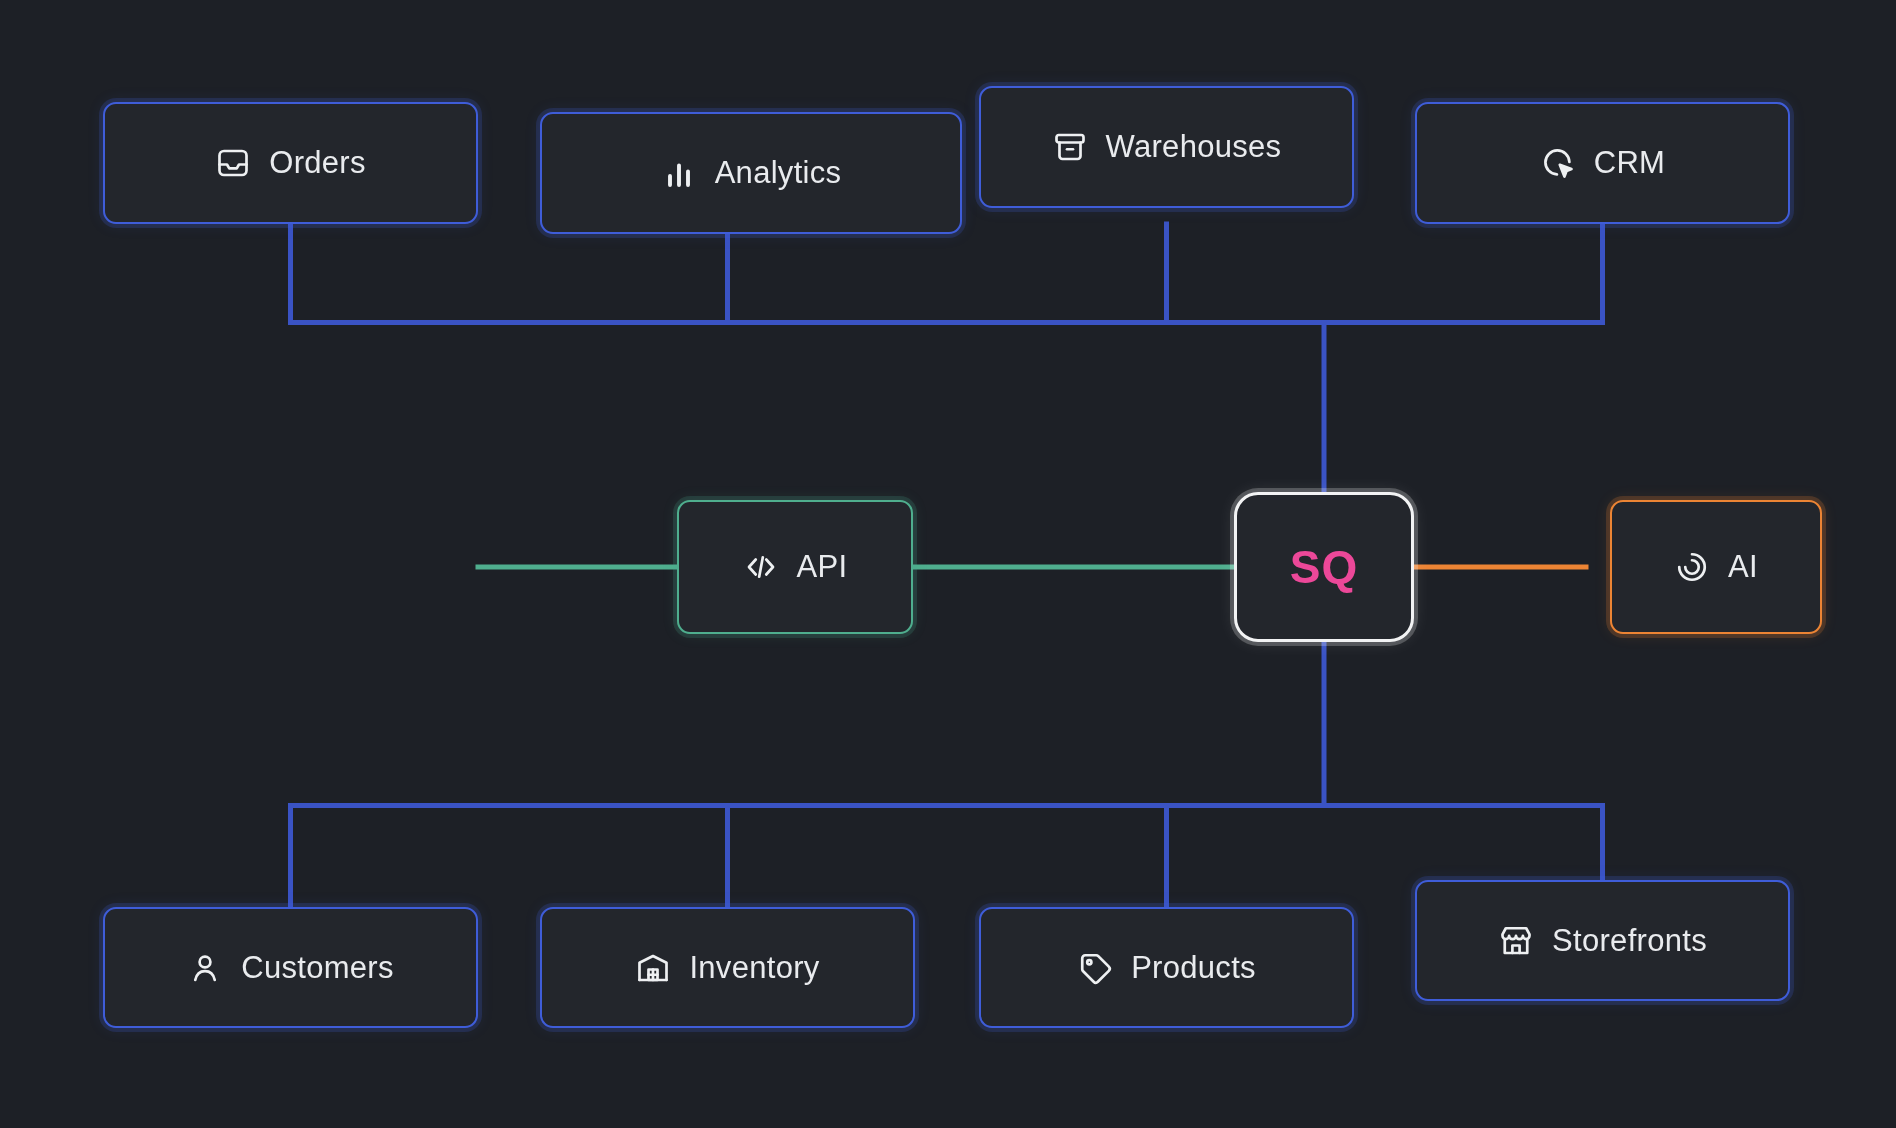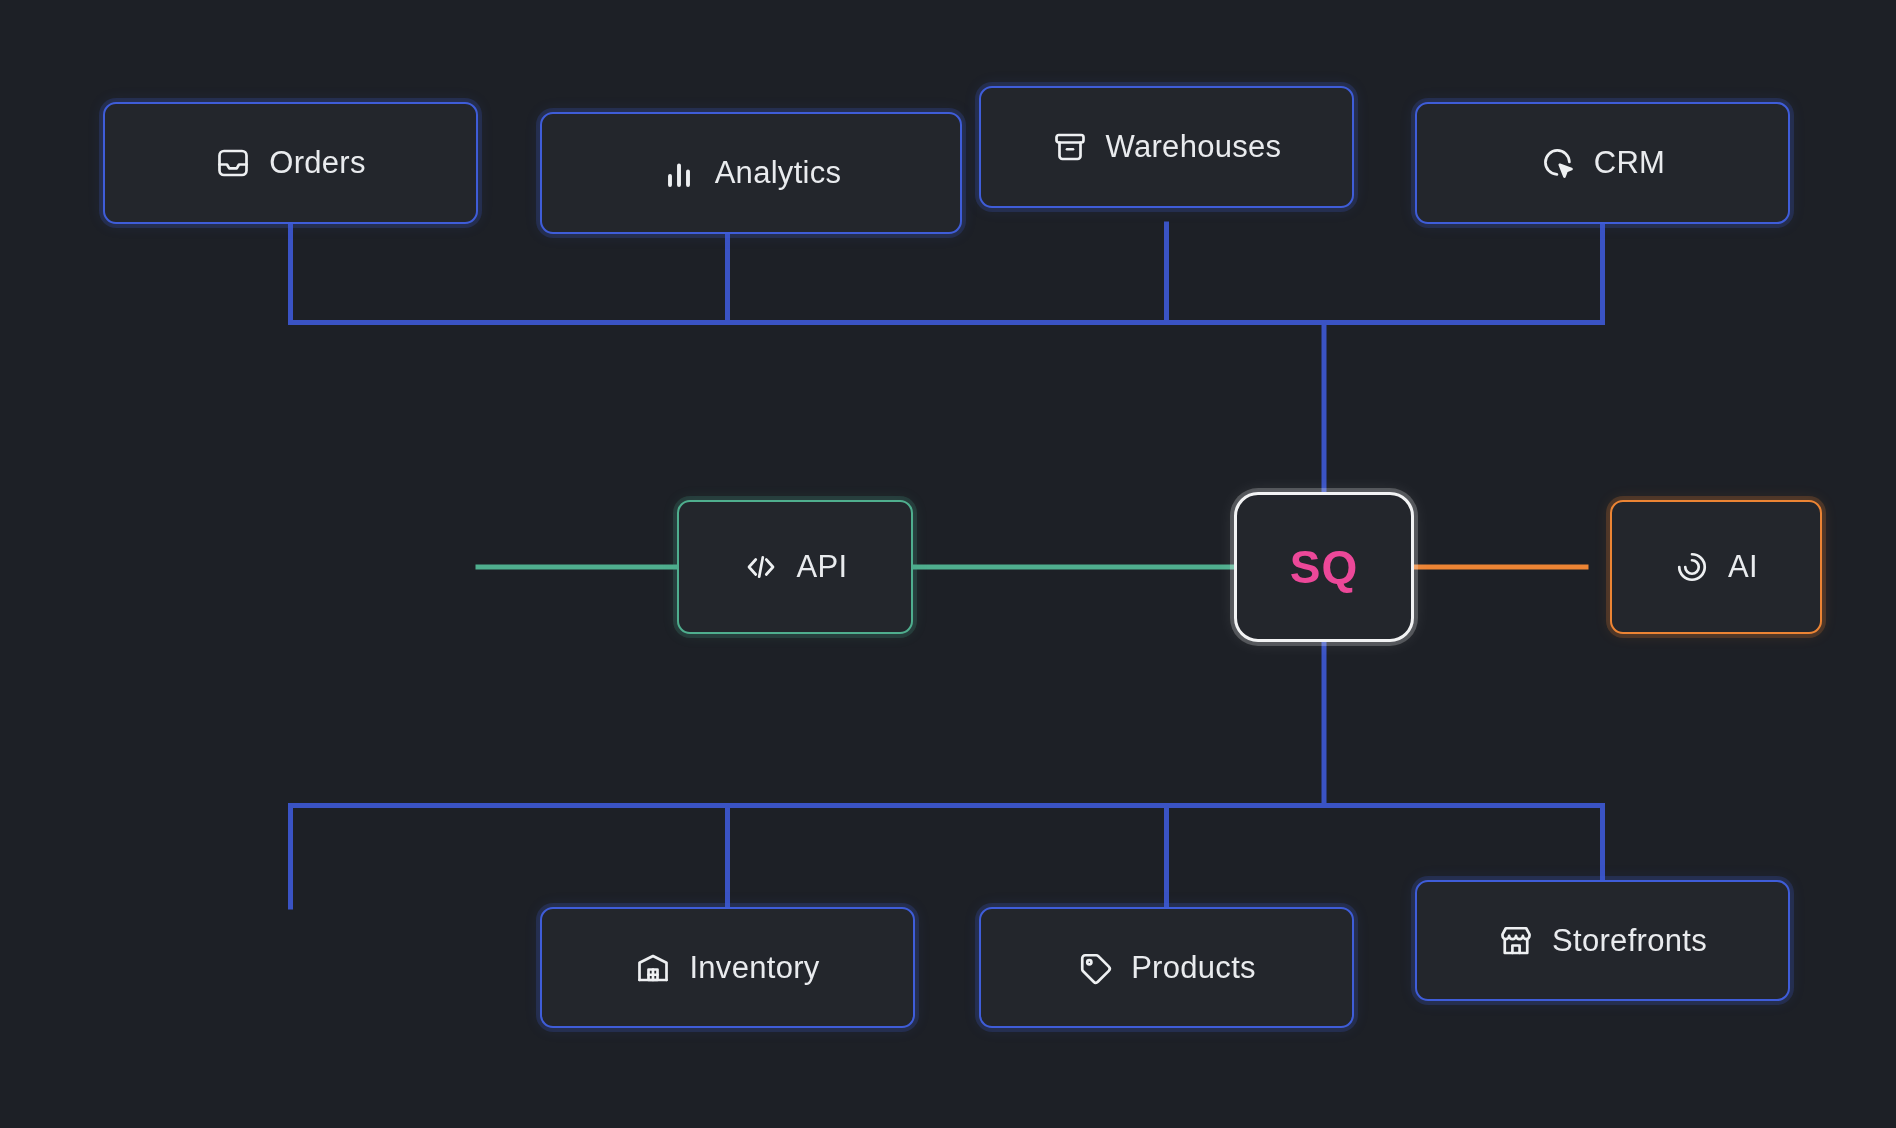--- a/index.html
+++ b/index.html
@@ -141,20 +141,29 @@
   <div class="node orange" style="left:1586px;top:500px;width:212px;height:134px">
     <span class="icon">
       <svg viewBox="0 0 24 24" fill="none" stroke="currentColor" stroke-width="1.8" stroke-linecap="round" stroke-linejoin="round">
         <path d="M12 3.5a8.5 8.5 0 1 1-8.5 8.5"></path>
         <path d="M12 7.5a4.5 4.5 0 1 1-4.5 4.5"></path>
       </svg>
     </span>
     <span class="label">AI</span>
   </div>
 
+  <div class="node blue" style="left:103px;top:907px;width:375px;height:121px">
+    <span class="icon">
+      <svg viewBox="0 0 24 24" fill="none" stroke="currentColor" stroke-width="1.8" stroke-linecap="round" stroke-linejoin="round">
+        <circle cx="12" cy="8" r="3.6"></circle>
+        <path d="M5.5 20c.8-3.8 3.4-5.9 6.5-5.9s5.7 2.1 6.5 5.9"></path>
+      </svg>
+    </span>
+    <span class="label">Customers</span>
+  </div>
 
   <div class="node blue" style="left:540px;top:907px;width:375px;height:121px">
     <span class="icon">
       <svg viewBox="0 0 24 24" fill="none" stroke="currentColor" stroke-width="1.8" stroke-linecap="round" stroke-linejoin="round">
         <path d="M3 20V8.5L12 4l9 4.5V20"></path>
         <path d="M3 20h18"></path>
         <rect x="9" y="13" width="6" height="7"></rect>
         <path d="M9 16.5h6M12 13v7"></path>
       </svg>
     </span>

